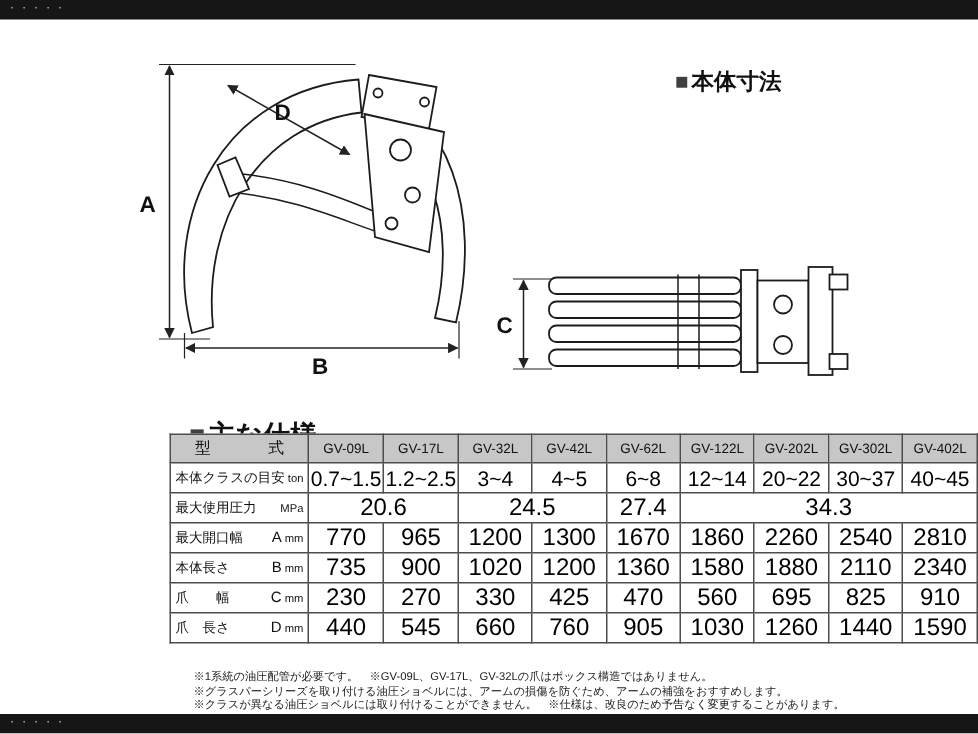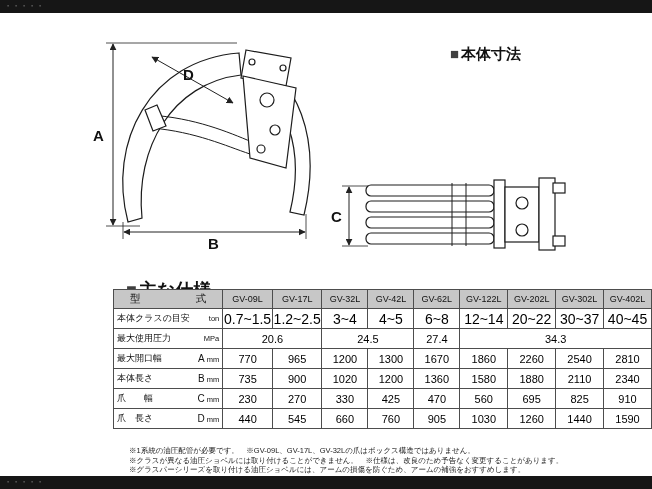--- a/index.html
+++ b/index.html
@@ -29,26 +29,26 @@
 
   
   table.specs{position:absolute;left:113px;top:289px;border-collapse:collapse;table-layout:fixed;background:#fff;}
   .specs col.c-label{width:86px;}
   .specs col.c-val{width:50px;}
   .specs th,.specs td{border:1px solid #4d4d4d;height:19px;padding:0;text-align:center;
         vertical-align:middle;white-space:nowrap;overflow:hidden;}
   .specs thead th{background:#c7c7c7;font-size:9px;font-weight:normal;height:18px;}
   .corner-in{display:flex;justify-content:space-between;align-items:center;padding:0 16px;font-size:10.5px;}
   td.rowhead{padding:0;}
-  .rowhead-in{display:flex;justify-content:space-between;align-items:center;padding:0 3px;gap:17px;}
+  .rowhead-in{display:flex;justify-content:space-between;align-items:center;padding:0 3px;}
   .rowhead-in .lbl{font-size:9px;}
-  .rowhead-in .rt{display:flex;align-items:flex-end;gap:2px;}
+  .rowhead-in .rt{display:flex;align-items:center;gap:2px;}
   .rowhead-in .ltr{font-size:10px;}
   .rowhead-in .unit{font-size:7.5px;}
-  td.val{font-size:11px;color:#000;}
+  td.val{font-size:16px;color:#000;}
   tr.row-class td.val{font-size:14px;}
 
   
   .notes{position:absolute;left:113px;top:446px;font-size:7.5px;line-height:9.6px;color:#1a1a1a;white-space:nowrap;margin-left:16px;}
 </style>
 </head>
 <body>
 
 <div class="page">
 
@@ -265,21 +265,21 @@
         <td class="val">1030</td>
         <td class="val">1260</td>
         <td class="val">1440</td>
         <td class="val">1590</td>
       </tr>
     </tbody>
   </table>
 
   <div class="notes">
     <div>※1系統の油圧配管が必要です。　※GV-09L、GV-17L、GV-32Lの爪はボックス構造ではありません。</div>
+    <div>※グラスパーシリーズを取り付ける油圧ショベルには、アームの損傷を防ぐため、アームの補強をおすすめします。</div>
     <div>※クラスが異なる油圧ショベルには取り付けることができません。　※仕様は、改良のため予告なく変更することがあります。</div>
-    <div>※グラスパーシリーズを取り付ける油圧ショベルには、アームの損傷を防ぐため、アームの補強をおすすめします。</div>
   </div>
 
   <div class="bar bar-bottom">
     <span>・・・・・</span>
   </div>
 
 </div>
 
 </body></html>

